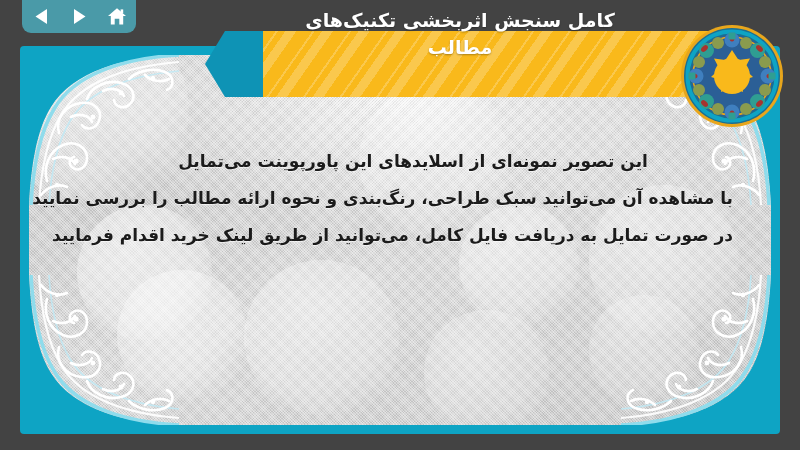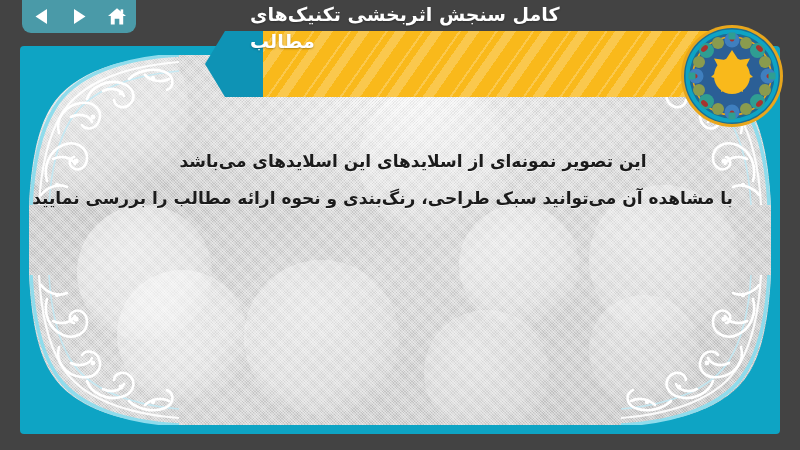--- a/index.html
+++ b/index.html
@@ -113,23 +113,23 @@
   }
   .ribbon-tab {
     position: absolute;
     left: 205px; top: 31px;
     width: 58px; height: 66px;
   }
 
   
   .title-block {
     position: absolute;
-    left: 250px; top: 1px;
+    left: 250px; top: 7px;
     width: 420px;
-    text-align: left;
+    text-align: center;
     direction: rtl;
     z-index: 35;
     pointer-events: none;
   }
   .title-line {
     color: #ffffff;
     font-size: 19px;
     font-weight: 700;
     line-height: 27px;
     text-shadow: 0 1px 2px rgba(0,0,0,0.30);
@@ -309,22 +309,23 @@
             <circle cx="47" cy="106" r="2.6"></circle>
             <circle cx="64" cy="62" r="2.4"></circle>
             <circle cx="92" cy="38" r="2.4"></circle>
             <circle cx="124" cy="23" r="2.2"></circle>
             <circle cx="28" cy="130" r="2.2"></circle>
           </g>
         </svg>
       </div>
 
       <div class="body-text">
-        <div class="body-line">این تصویر نمونه‌ای از اسلایدهای این اسلایدهای می‌باشد</div>
+        <div class="body-line">این تصویر نمونه‌ای از اسلایدهای این پاورپوینت می‌تمایل</div>
         <div class="body-line">با مشاهده آن می‌توانید سبک طراحی، رنگ‌بندی و نحوه ارائه مطالب را بررسی نمایید</div>
+        <div class="body-line">در صورت تمایل به دریافت فایل کامل، می‌توانید از طریق لینک خرید اقدام فرمایید</div>
       </div>
     </div>
   </div>
 
   <div class="ribbon-wrap">
     <div class="ribbon-yellow"></div>
     <div class="ribbon-tab">
       <svg width="58" height="66" viewBox="0 0 58 66">
         <polygon points="58,0 20,0 0,33 20,66 58,66" fill="#0e93b5"></polygon>
       </svg>

